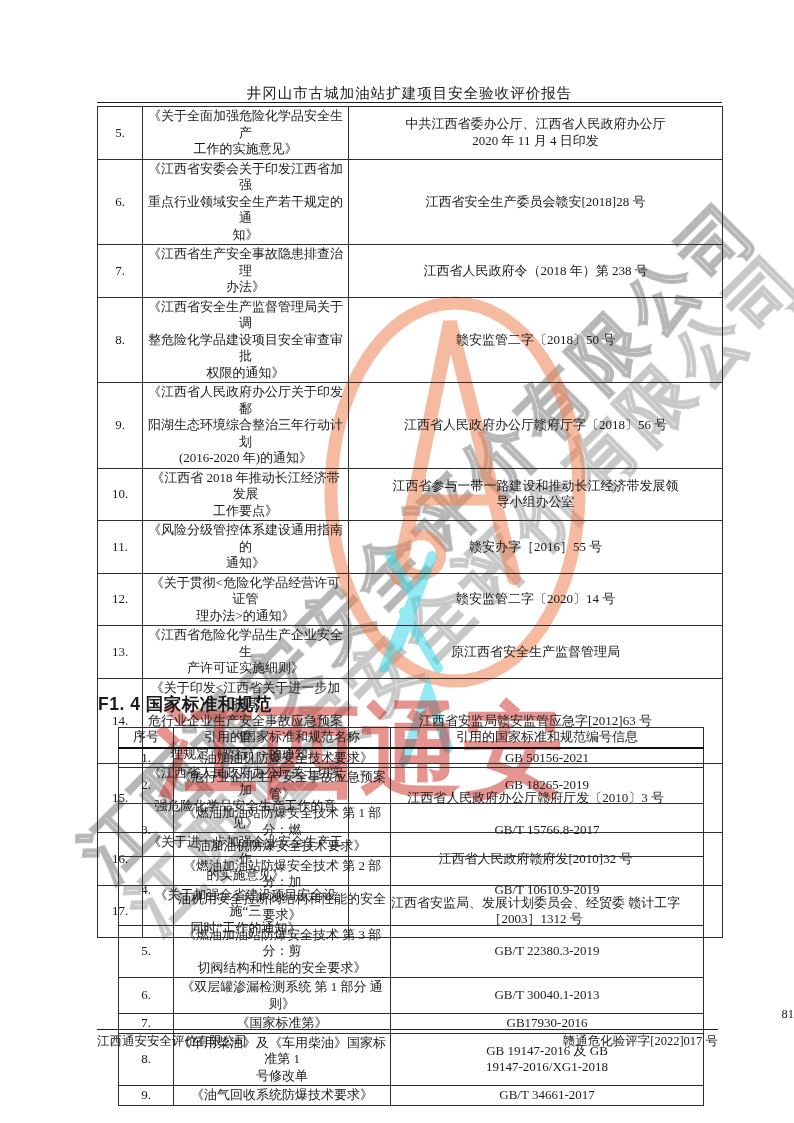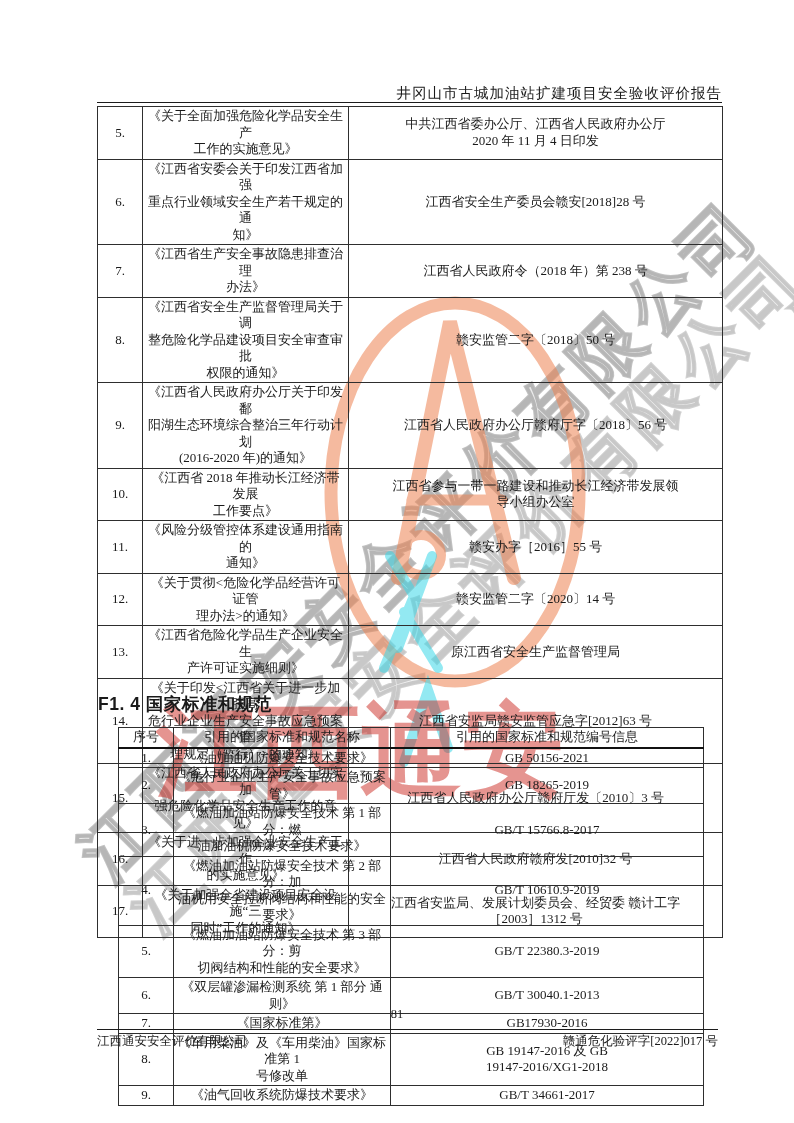--- a/index.html
+++ b/index.html
@@ -27,39 +27,39 @@
     font-weight:700;font-size:70px;letter-spacing:7px;
     color:rgba(140,140,140,0.18);
     -webkit-text-stroke:2px rgba(110,110,110,0.42);
   }
   .wm-diag.b1{left:420px;top:540px;transform:translate(-50%,-50%) rotate(-45deg);}
   .wm-diag.b2{left:468px;top:592px;transform:translate(-50%,-50%) rotate(-45deg);opacity:.75;}
   
   .content{position:absolute;inset:0;z-index:2;}
   .doc-title{
     position:absolute;left:97px;top:84px;width:625px;
-    text-align:right;font-size:14.5px;letter-spacing:1px;font-weight:400;
+    text-align:center;font-size:14.5px;letter-spacing:1px;font-weight:400;
   }
   .title-rule{position:absolute;left:97px;top:102px;width:625px;border-top:1.6px solid #1c1c1c;}
   table{border-collapse:collapse;table-layout:fixed;}
   td,th{
     border:1px solid #2e2e2e;
     font-size:13px;line-height:16.5px;
     padding:1px 2px;text-align:center;vertical-align:middle;
     white-space:pre-line;font-weight:400;overflow:hidden;
   }
   .t1{position:absolute;left:97px;top:106px;width:625px;}
   .t2{position:absolute;left:118px;top:727px;width:585px;}
   .t2 thead th{border-bottom:2px solid #111;margin-top:16px;}
   .sec-heading{
     position:absolute;left:98px;top:692px;
     font-family:"Liberation Sans","DejaVu Sans",sans-serif;
     font-weight:700;font-size:17.5px;letter-spacing:0.5px;
   }
-  .page-num{position:absolute;left:0;top:1007px;width:794px;text-align:center;font-size:12.5px;}
+  .page-num{position:absolute;left:0;top:1007px;width:794px;text-align:right;font-size:12.5px;}
   .footer-rule{position:absolute;left:97px;top:1029px;width:621px;border-top:1.6px solid #1c1c1c;}
   .footer{
     position:absolute;left:97px;top:1033px;width:621px;
     display:flex;justify-content:space-between;font-size:12.5px;
   }
 </style>
 </head>
 <body>
 
 <div class="page">

